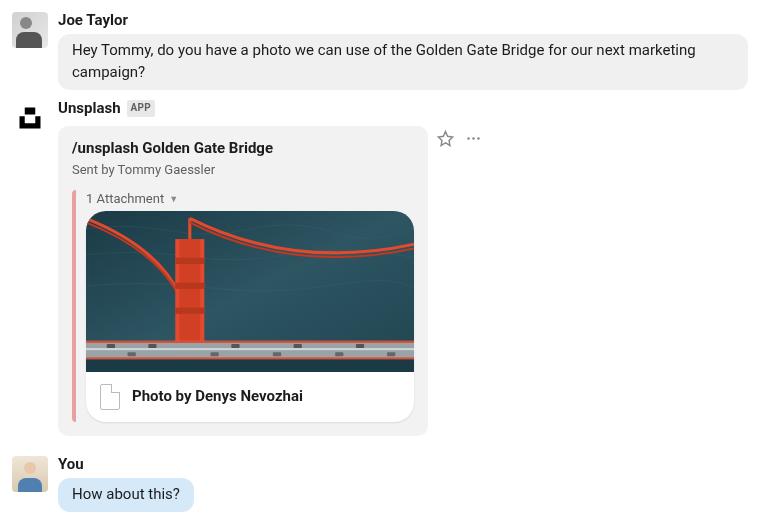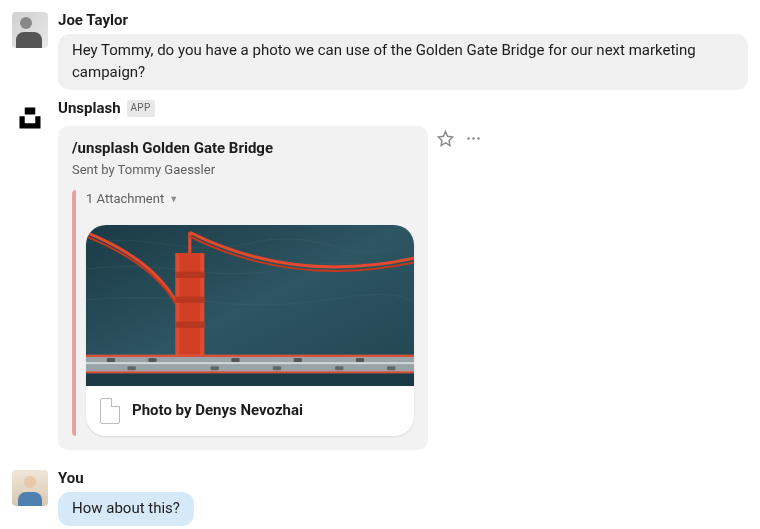--- a/index.html
+++ b/index.html
@@ -12,27 +12,27 @@
 .av-app { background:#fff; display:flex; align-items:center; justify-content:center; }
 .av-app svg { width:28px; height:28px; }
 .av-you { background:linear-gradient(180deg,#f0e6d8 0%,#d8c8b0 100%); position:relative; }
 .av-you::after{content:"";position:absolute;left:12px;top:6px;width:12px;height:12px;border-radius:50%;background:#e8c8a8;}
 .av-you::before{content:"";position:absolute;left:6px;bottom:0;width:24px;height:14px;border-radius:8px 8px 0 0;background:#5080b0;}
 .body { flex:1; min-width:0; }
 .sender { font-weight:700; font-size:15px; color:#1d1c1d; margin-bottom:2px; }
 .bubble { background:#f0f0f0; border-radius:12px; padding:6px 14px; display:inline-block; max-width:100%; font-size:15px; color:#1d1c1d; }
 .bubble-you { background:#d6e9f8; }
 .app-line { display:flex; align-items:center; gap:6px; margin-bottom:6px; }
-.app-badge { background:#e8e8e8; color:#616061; font-size:10px; font-weight:400; padding:1px 4px; border-radius:2px; letter-spacing:0.3px; }
+.app-badge { background:#e8e8e8; color:#616061; font-size:10px; font-weight:700; padding:1px 4px; border-radius:2px; letter-spacing:0.3px; }
 .card-row { display:flex; align-items:flex-start; gap:8px; }
 .card { background:#f2f2f2; border-radius:10px; padding:12px 14px 14px; width:370px; }
 .card-title { font-weight:700; font-size:15px; color:#1d1c1d; margin-bottom:2px; }
 .card-sub { font-size:13px; color:#616061; margin-bottom:10px; }
 .attach-wrap { border-left:4px solid #e8a0a0; border-radius:4px; padding-left:10px; }
-.attach-head { font-size:13px; color:#616061; margin-bottom:16px; display:flex; align-items:center; gap:5px; cursor:pointer; }
+.attach-head { font-size:13px; color:#616061; margin-bottom:2px; display:flex; align-items:center; gap:5px; cursor:pointer; }
 .tri { font-size:9px; color:#888; }
 .photo-card { background:#fff; border-radius:20px; overflow:hidden; box-shadow:0 1px 2px rgba(0,0,0,0.1); }
 .photo-img { width:100%; height:161px; display:block; }
 .photo-meta { display:flex; align-items:center; gap:12px; padding:12px 14px; }
 .file-icon { width:20px; height:26px; position:relative; border:1px solid #bbb; border-radius:2px; background:#fff; flex-shrink:0; }
 .file-icon::after{content:"";position:absolute;right:-1px;top:-1px;width:8px;height:8px;background:#fff;border-left:1px solid #bbb;border-bottom:1px solid #bbb;}
 .photo-title { font-weight:700; font-size:15px; color:#1d1c1d; }
 .photo-sub { font-size:14px; color:#616061; }
 .actions { display:flex; gap:10px; padding-top:4px; color:#888; }
 .actions .ic { width:18px; height:18px; cursor:pointer; display:flex; align-items:center; justify-content:center; }

